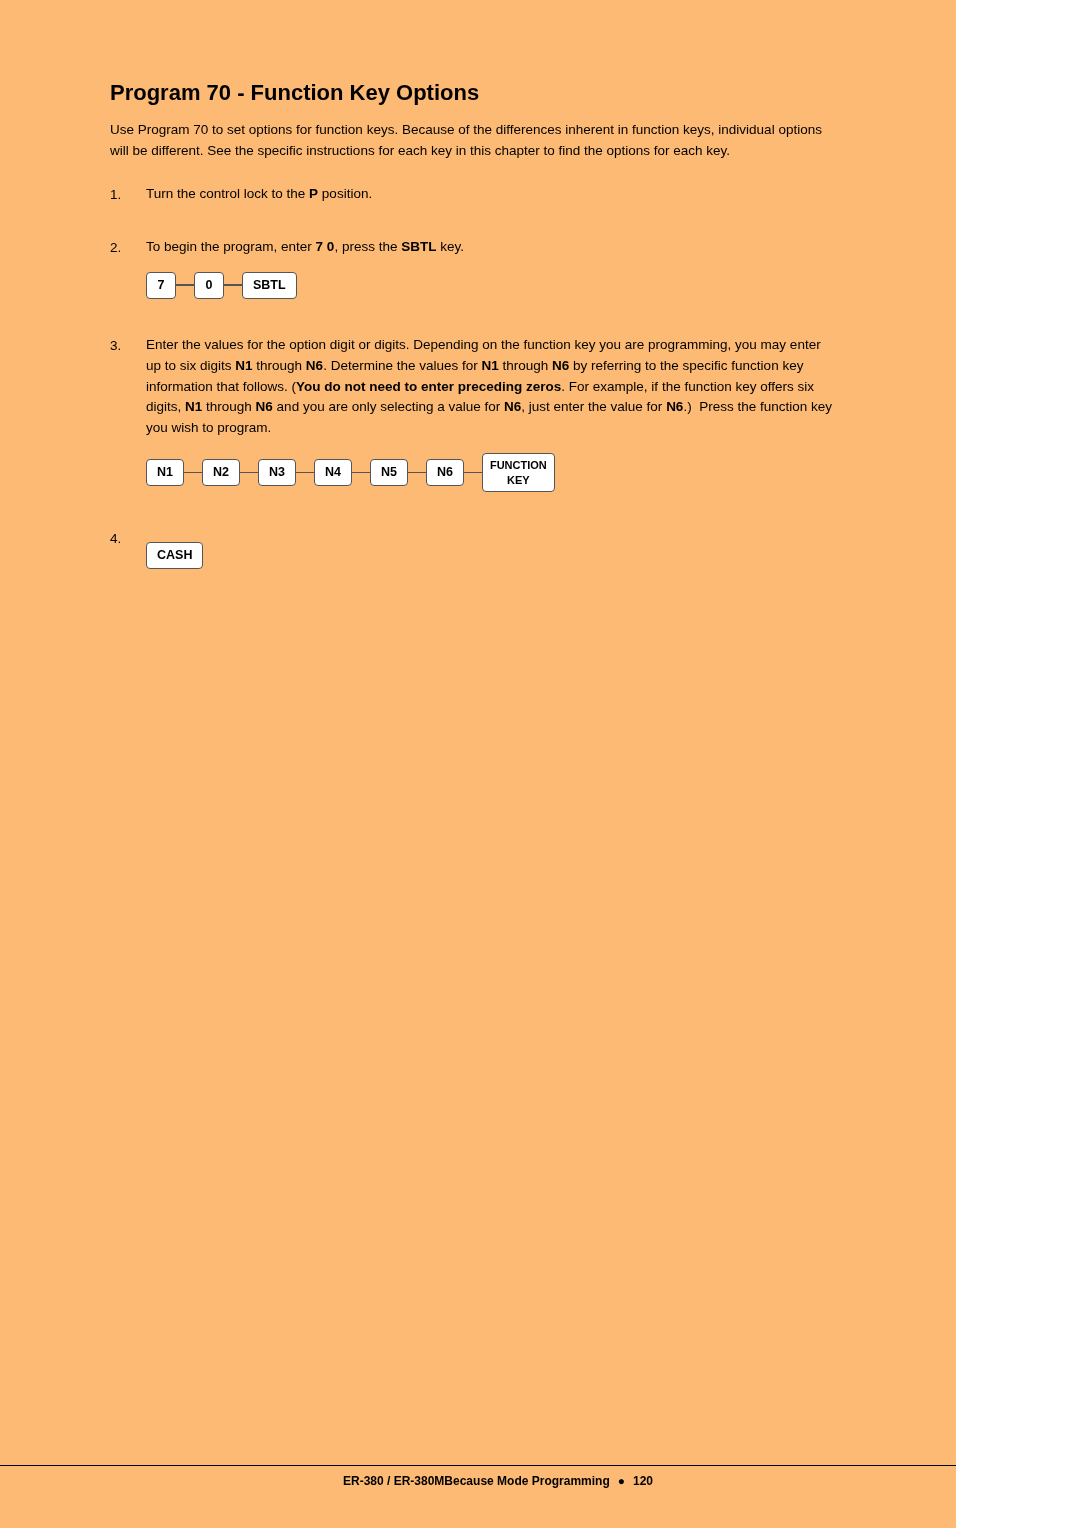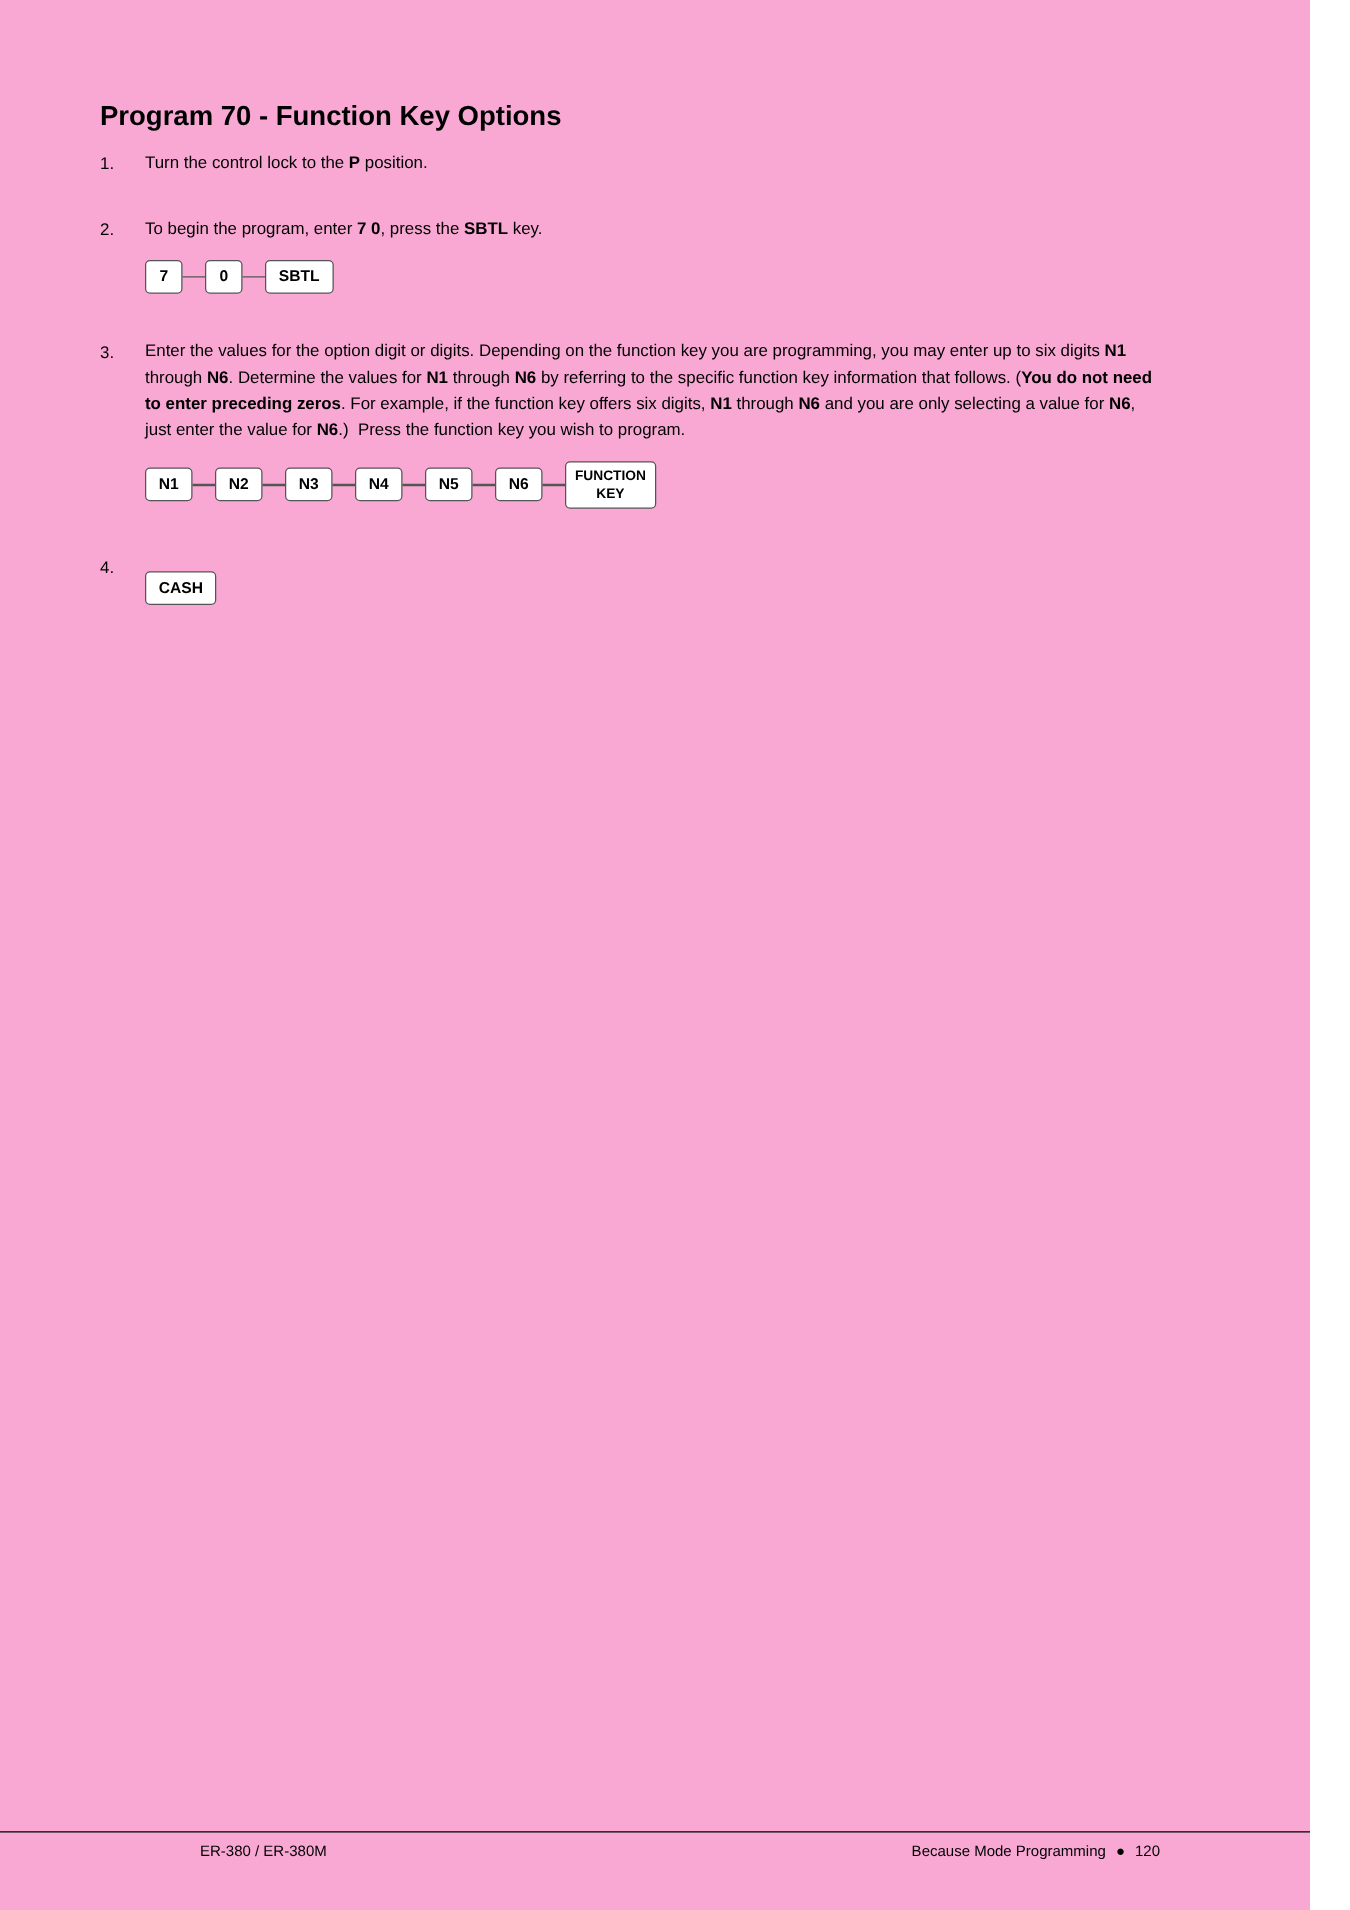--- a/index.html
+++ b/index.html
@@ -12,24 +12,24 @@
       background: #ffffff;
       font-family: Arial, Helvetica, sans-serif;
       font-size: 14px;
       color: #000000;
       width: 1080px;
       min-height: 1528px;
       position: relative;
     }
 
     .page-container {
-      width: 1048px;
+      width: 956px;
       min-height: 1528px;
-      background: #f9a8d4;
-      padding: 80px 120px 80px 80px;
+      background: #fdba74;
+      padding: 80px 120px 80px 110px;
       position: relative;
     }
 
     .page-title {
       font-size: 22px;
       font-weight: bold;
       margin-bottom: 14px;
     }
 
     .intro-text {
@@ -101,43 +101,44 @@
     }
 
     .footer {
       position: absolute;
       bottom: 40px;
       left: 0;
       right: 0;
       padding: 8px 120px 0 160px;
       border-top: 1px solid #000;
       display: flex;
-      justify-content: space-between;
+      justify-content: center;
       align-items: center;
       font-size: 12px;
-      font-weight: normal;
+      font-weight: bold;
     }
 
     .footer-right {
       display: flex;
       align-items: center;
       gap: 8px;
     }
 
     .footer-bullet {
       font-size: 12px;
     }
   </style>
 </head>
 <body>
 
 <div class="page-container">
 
   <h1 class="page-title">Program 70 - Function Key Options</h1>
 
+  <p class="intro-text">Use Program 70 to set options for function keys. Because of the differences inherent in function keys, individual options will be different. See the specific instructions for each key in this chapter to find the options for each key.</p>
 
   <ol class="steps-list">
 
     <li class="step-item">
       <span class="step-number">1.</span>
       <div class="step-content">
         <p>Turn the control lock to the <b>P</b> position.</p>
       </div>
     </li>
 

